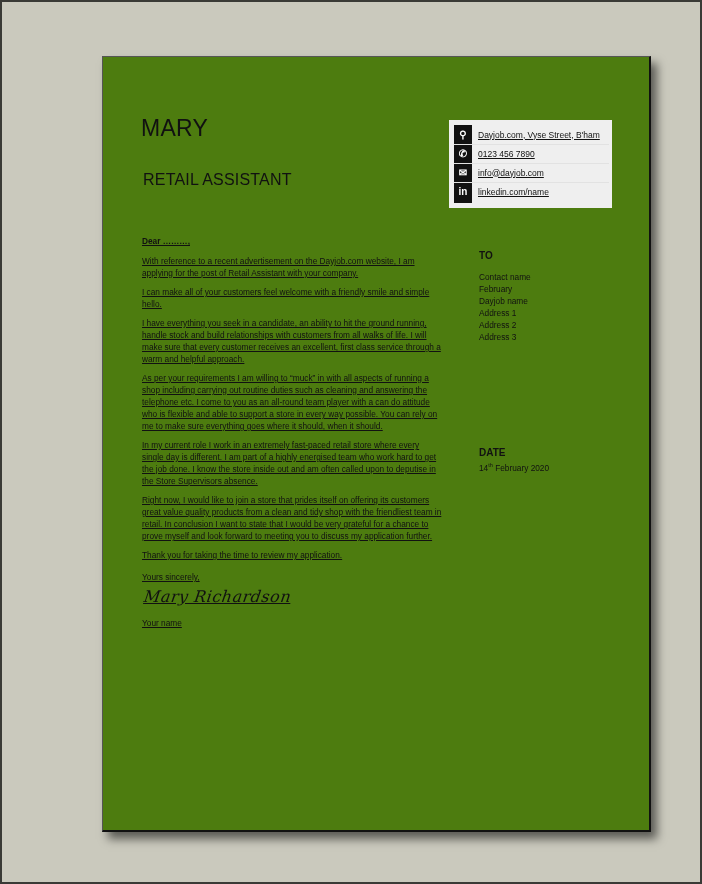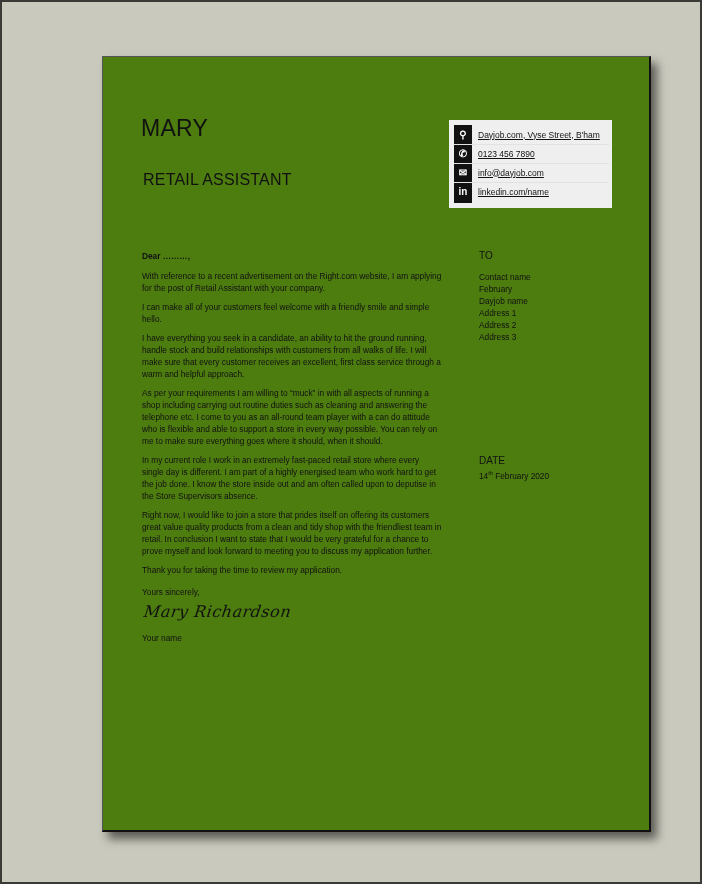--- a/index.html
+++ b/index.html
@@ -49,34 +49,34 @@
     border-bottom: 1px solid #e2e2e2;
   }
   .contact-row .ic {
     width: 18px; height: 19px; display: flex; align-items: center; justify-content: center;
     color: #fff; font-size: 10px; font-weight: bold;
   }
   .contact-row .txt {
     margin-left: 6px; font-size: 8.5px; color: #111; text-decoration: underline;
   }
   .letter {
-    position: absolute; left: 39px; top: 193px; width: 300px;
-    font-size: 8.3px; line-height: 12px; color: #111;
+    position: absolute; left: 39px; top: 178px; width: 300px;
+    font-size: 8.3px; line-height: 12px; color: #111; text-decoration: underline;
   }
   .letter p { margin: 0 0 7px 0; }
   .letter .greeting { font-weight: bold; margin-bottom: 8px; }
   .signature {
     font-family: "DejaVu Serif", serif; font-style: italic;
     font-size: 16px; margin: 8px 0 14px 2px; transform: skewX(-8deg);
     letter-spacing: 0.5px;
   }
   .side {
     position: absolute; left: 376px; width: 120px; color: #111;
   }
-  .side h3 { margin: 0 0 10px 0; font-size: 10px; font-weight: normal; }
+  .side h3 { margin: 0 0 10px 0; font-size: 10px; font-weight: bold; }
   .side .line { font-size: 8.3px; line-height: 12px; }
   sup { font-size: 5.5px; vertical-align: super; line-height: 0; }
 </style>
 </head>
 <body>
 
 <div class="page">
 
   <div class="first-name">MARY</div>
   <div class="job-title">RETAIL ASSISTANT</div>
@@ -96,21 +96,21 @@
       <span class="txt">info@dayjob.com</span>
     </div>
     <div class="contact-row" style="top:62px; border-bottom:none">
       <span class="ic">in</span>
       <span class="txt">linkedin.com/name</span>
     </div>
   </div>
 
   <div class="letter">
     <p class="greeting">Dear ………,</p>
-    <p>With reference to a recent advertisement on the Right.com website, I am applying for the post of Retail Assistant with your company.</p>
+    <p>With reference to a recent advertisement on the Dayjob.com website, I am applying for the post of Retail Assistant with your company.</p>
     <p>I can make all of your customers feel welcome with a friendly smile and simple hello.</p>
     <p>I have everything you seek in a candidate, an ability to hit the ground running, handle stock and build relationships with customers from all walks of life. I will make sure that every customer receives an excellent, first class service through a warm and helpful approach.</p>
     <p>As per your requirements I am willing to “muck” in with all aspects of running a shop including carrying out routine duties such as cleaning and answering the telephone etc. I come to you as an all-round team player with a can do attitude who is flexible and able to support a store in every way possible. You can rely on me to make sure everything goes where it should, when it should.</p>
     <p>In my current role I work in an extremely fast-paced retail store where every single day is different. I am part of a highly energised team who work hard to get the job done. I know the store inside out and am often called upon to deputise in the Store Supervisors absence.</p>
     <p>Right now, I would like to join a store that prides itself on offering its customers great value quality products from a clean and tidy shop with the friendliest team in retail. In conclusion I want to state that I would be very grateful for a chance to prove myself and look forward to meeting you to discuss my application further.</p>
     <p style="margin-bottom:10px">Thank you for taking the time to review my application.</p>
     <p>Yours sincerely,</p>
     <div class="signature">Mary Richardson</div>
     <p>Your name</p>
   </div>
@@ -119,18 +119,18 @@
     <h3>TO</h3>
     <div class="line">Contact name</div>
     <div class="line">February</div>
     <div class="line">Dayjob name</div>
     <div class="line">Address 1</div>
     <div class="line">Address 2</div>
     <div class="line">Address 3</div>
   </div>
 
 
-  <div class="side" style="top:398px">
+  <div class="side" style="top:390px">
     <h3 style="margin-bottom:4px">DATE</h3>
     <div class="line"><span>14</span><sup>th</sup><span> February 2020</span></div>
   </div>
 
 </div>
 
 </body></html>

